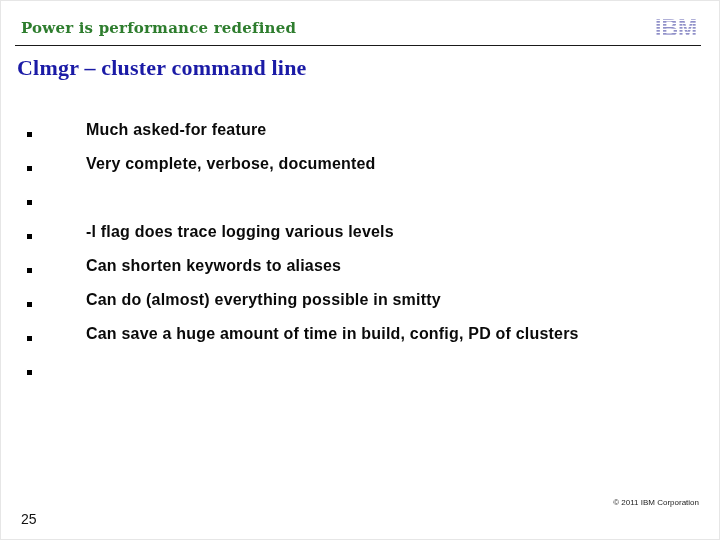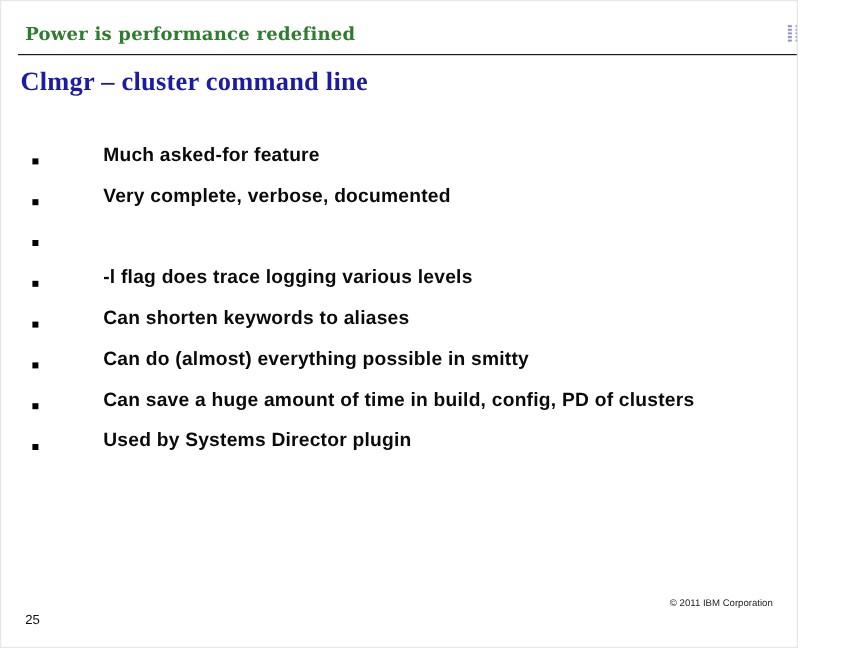--- a/index.html
+++ b/index.html
@@ -1,19 +1,19 @@
 <!DOCTYPE html>
 <html><head>
 <meta charset="utf-8">
 <style>
   * { margin: 0; padding: 0; box-sizing: border-box; }
   html, body { background: #ffffff; }
   .slide {
     position: relative;
-    width: 665px;
+    width: 720px;
     height: 540px;
     background: #ffffff;
     border: 1px solid #e6e6e6;
     overflow: hidden;
     font-family: "Liberation Sans", sans-serif;
   }
   .tagline {
     position: absolute;
     left: 20px;
     top: 18px;
@@ -72,21 +72,21 @@
     font-size: 16px;
     font-weight: bold;
     color: #0a0a0a;
     letter-spacing: 0.2px;
     white-space: nowrap;
   }
   .page-number {
     position: absolute;
     left: 20px;
     top: 510px;
-    font-size: 11px;
+    font-size: 14px;
     color: #111111;
   }
   .copyright {
     position: absolute;
     right: 20px;
     top: 497px;
     font-size: 8px;
     color: #222222;
   }
 </style>
@@ -133,21 +133,20 @@
       <div class="bullet-item">
         <span class="bullet-marker"></span>
         <span class="bullet-text">Can do (almost) everything possible in smitty</span>
       </div>
       <div class="bullet-item">
         <span class="bullet-marker"></span>
         <span class="bullet-text">Can save a huge amount of time in build, config, PD of clusters</span>
       </div>
       <div class="bullet-item">
         <span class="bullet-marker"></span>
-        <span class="bullet-text">Used by Systems Director plugin</span>
       </div>
     </div>
 
   <div class="page-number">25</div>
 
   <div class="copyright">© 2011 IBM Corporation</div>
 
 </div>
 
 </body></html>

